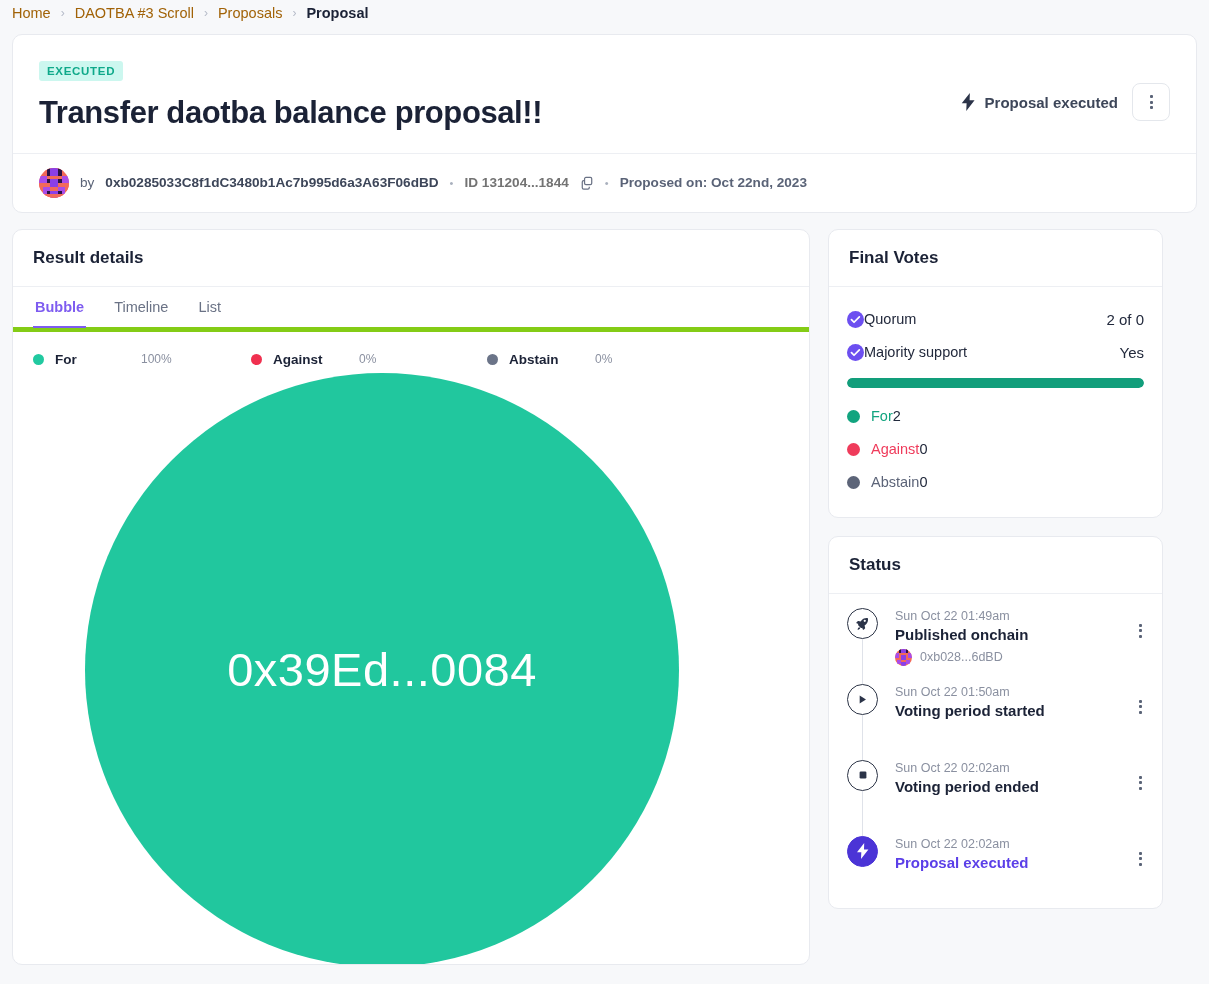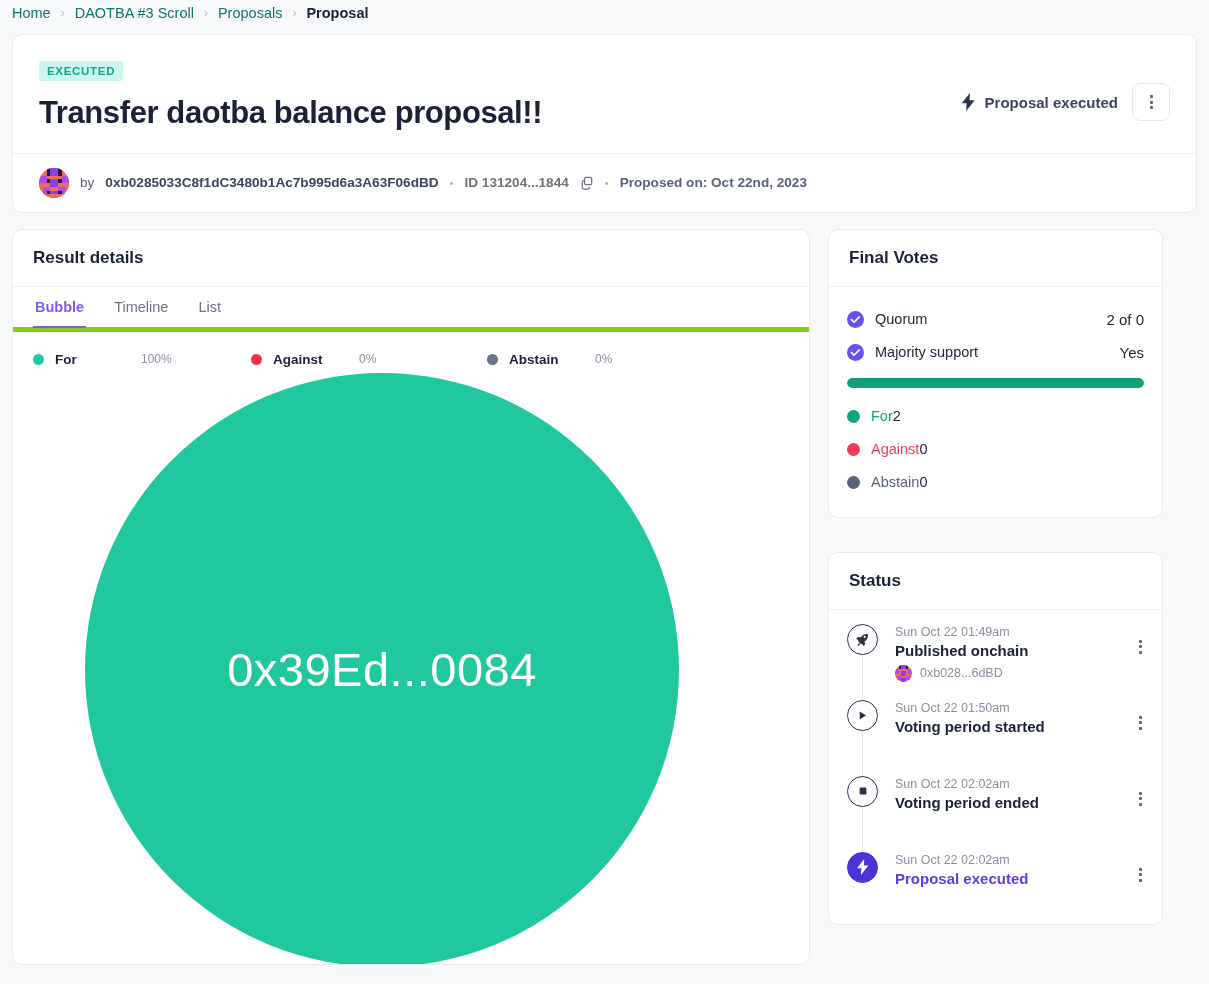--- a/index.html
+++ b/index.html
@@ -13,21 +13,21 @@
 
   
   .breadcrumb {
     height: 26px;
     display: flex; align-items: center;
     padding: 0 0 0 12px;
     font-size: 14.5px;
     gap: 10px;
     color: #9aa1b1;
   }
-  .bc-link { color: #0f766e; cursor: pointer; white-space: nowrap; }
+  .bc-link { color: #a16207; cursor: pointer; white-space: nowrap; }
   .bc-link.current { color: #1b2236; font-weight: 700; }
   .bc-sep { color: #b6bcc9; font-size: 12px; }
 
   
   .page { padding: 8px 12px; }
   .card {
     background: #ffffff;
     border: 1px solid #e8eaef;
     border-radius: 10px;
   }
@@ -136,34 +136,34 @@
   
   .fv-body { padding: 16px 18px 18px 18px; }
   .fv-row { display: flex; align-items: center; height: 33px; }
   .fv-row .grow { flex: 1 1 auto; }
   .check {
     width: 17px; height: 17px; border-radius: 50%;
     background: #6c4ff0; flex: 0 0 auto;
     display: flex; align-items: center; justify-content: center;
   }
   .check svg { display: block; }
-  .fv-name { font-size: 14.5px; margin-left: 11px; color: #22293c; }
+  .fv-name { font-size: 14.5px; color: #22293c; }
   .fv-val { font-size: 15px; color: #22293c; }
   .bar-track {
     height: 10px; border-radius: 5px; background: #eef0f4;
     margin: 9px 0 12px 0; overflow: hidden;
   }
   .bar-fill { height: 100%; border-radius: 5px; }
   .vote-row { display: flex; align-items: center; height: 33px; }
   .vote-dot { width: 13px; height: 13px; border-radius: 50%; flex: 0 0 auto; }
   .vote-name { font-size: 14.5px; margin-left: 11px; }
   .vote-count { font-size: 14.5px; color: #22293c; }
 
   
-  .status-card { margin-top: 34px; }
+  .status-card { margin-top: 18px; }
   .timeline { padding: 14px 18px 18px 18px; position: relative; }
   .tl-item { display: flex; position: relative; min-height: 76px; }
   .tl-item:last-child { min-height: 54px; }
   .tl-gutter { width: 32px; flex: 0 0 32px; position: relative; }
   .tl-ico {
     width: 31px; height: 31px; border-radius: 50%;
     border: 1.6px solid #2c3446;
     background: #fff;
     display: flex; align-items: center; justify-content: center;
     position: relative; z-index: 2;

